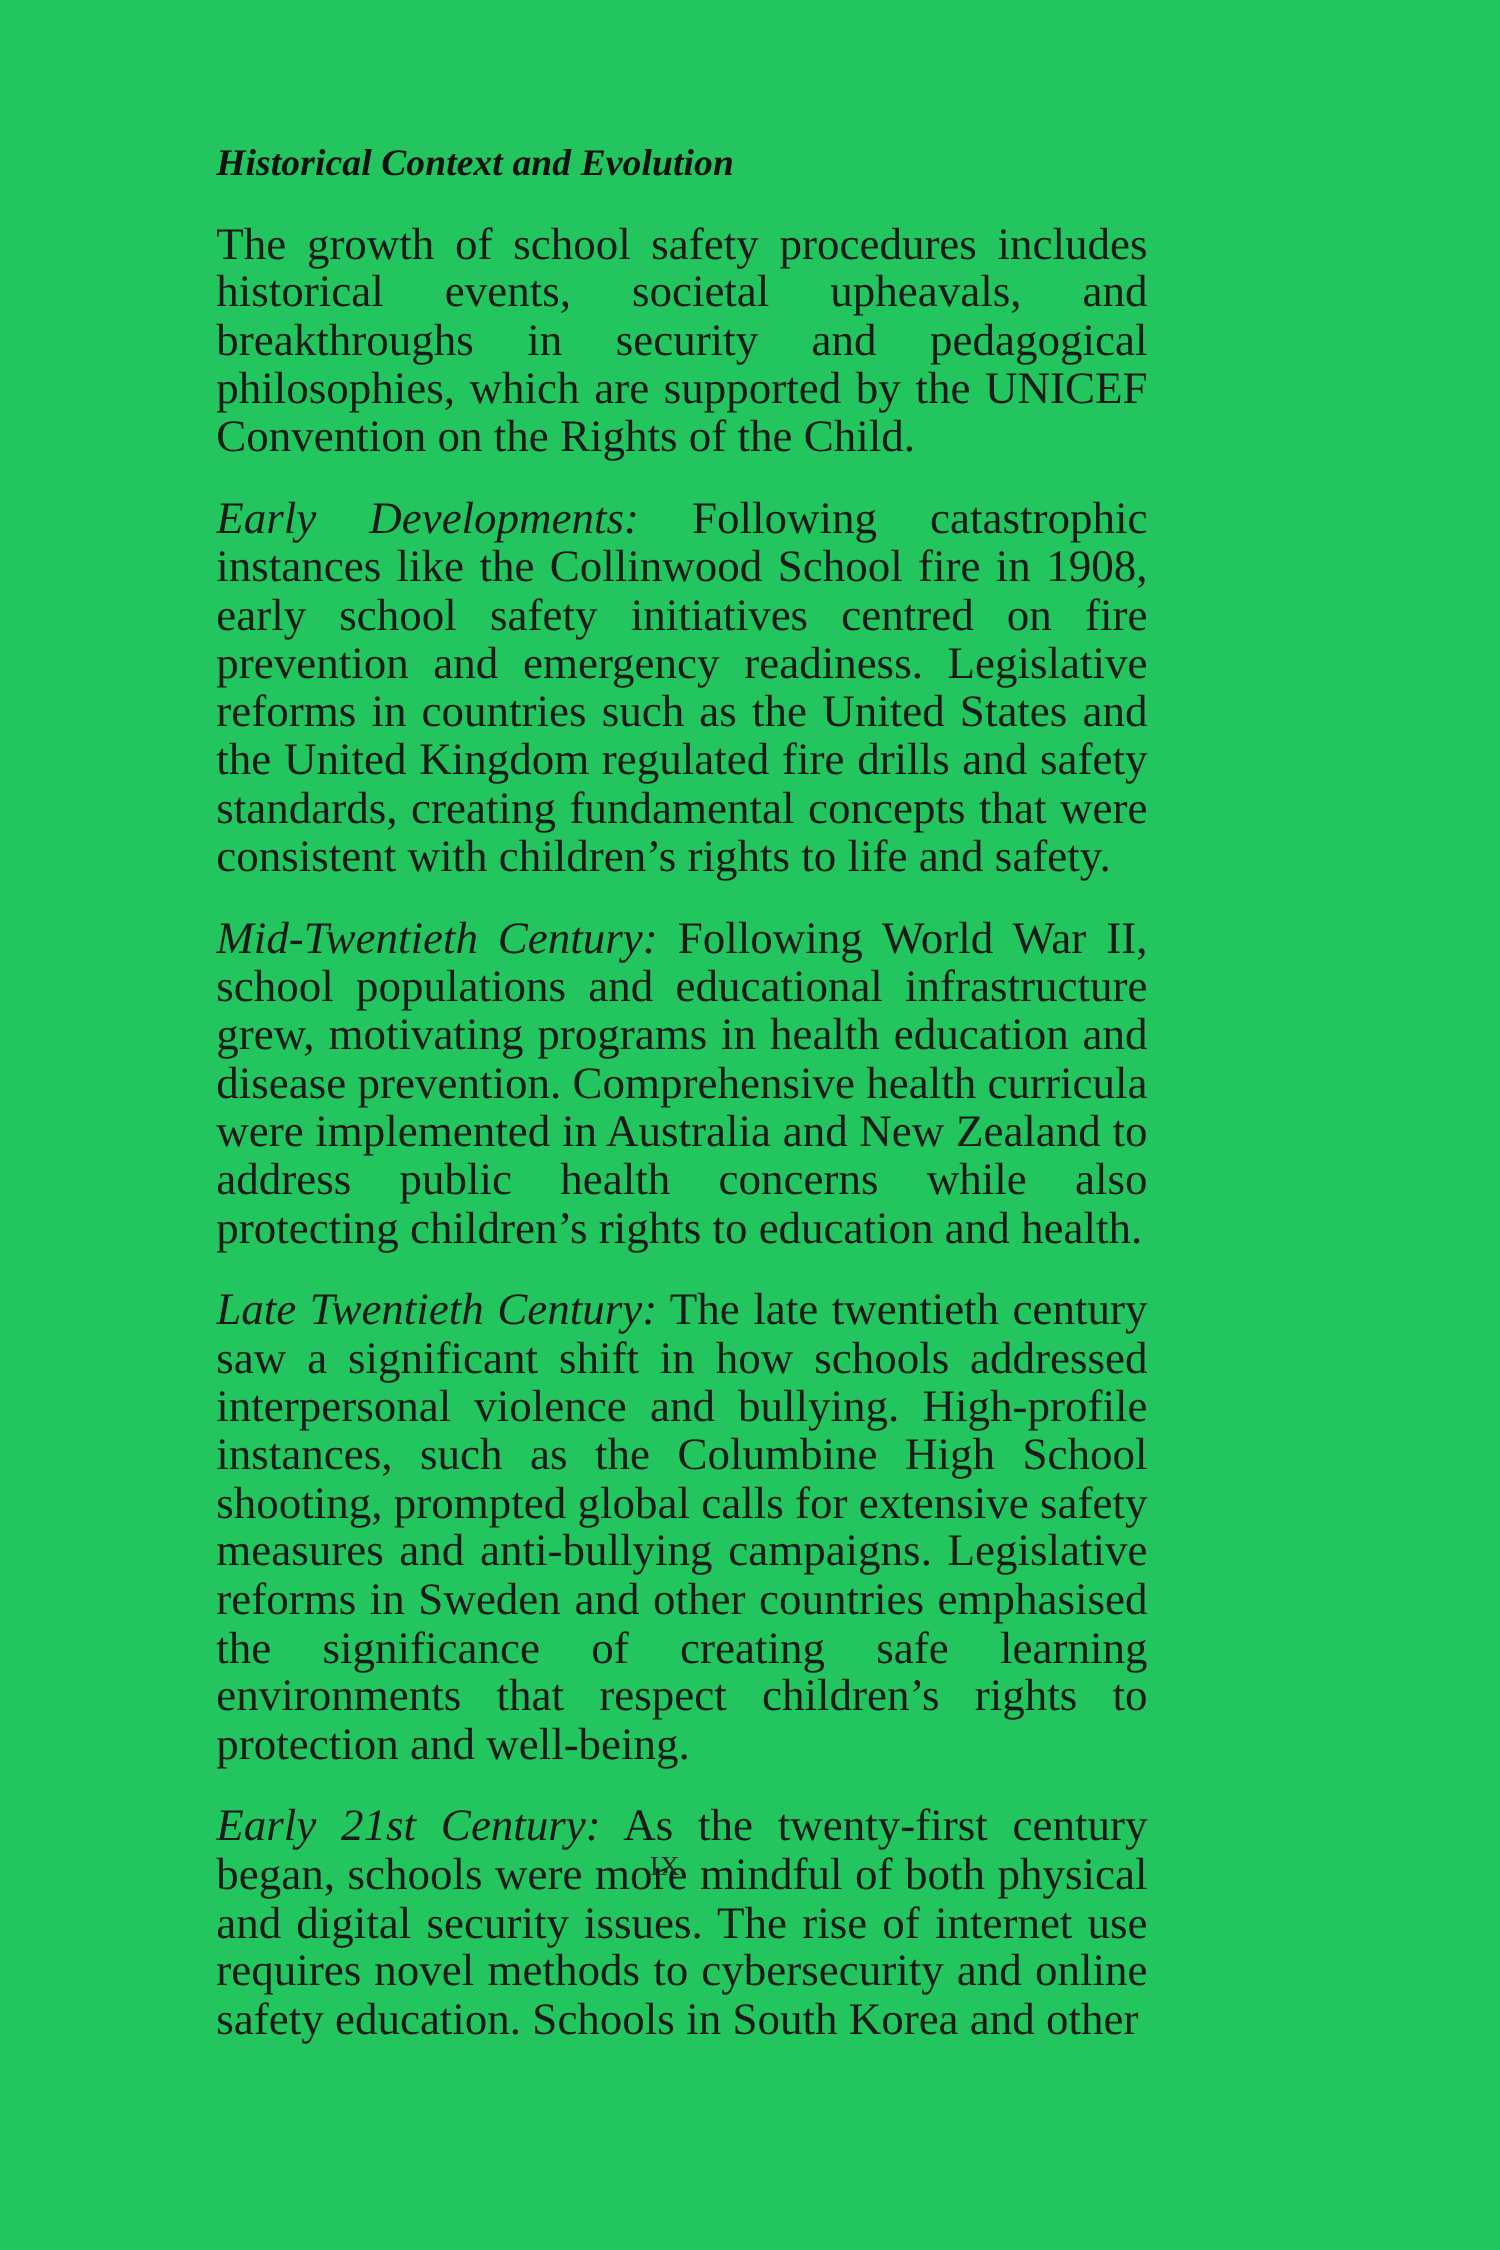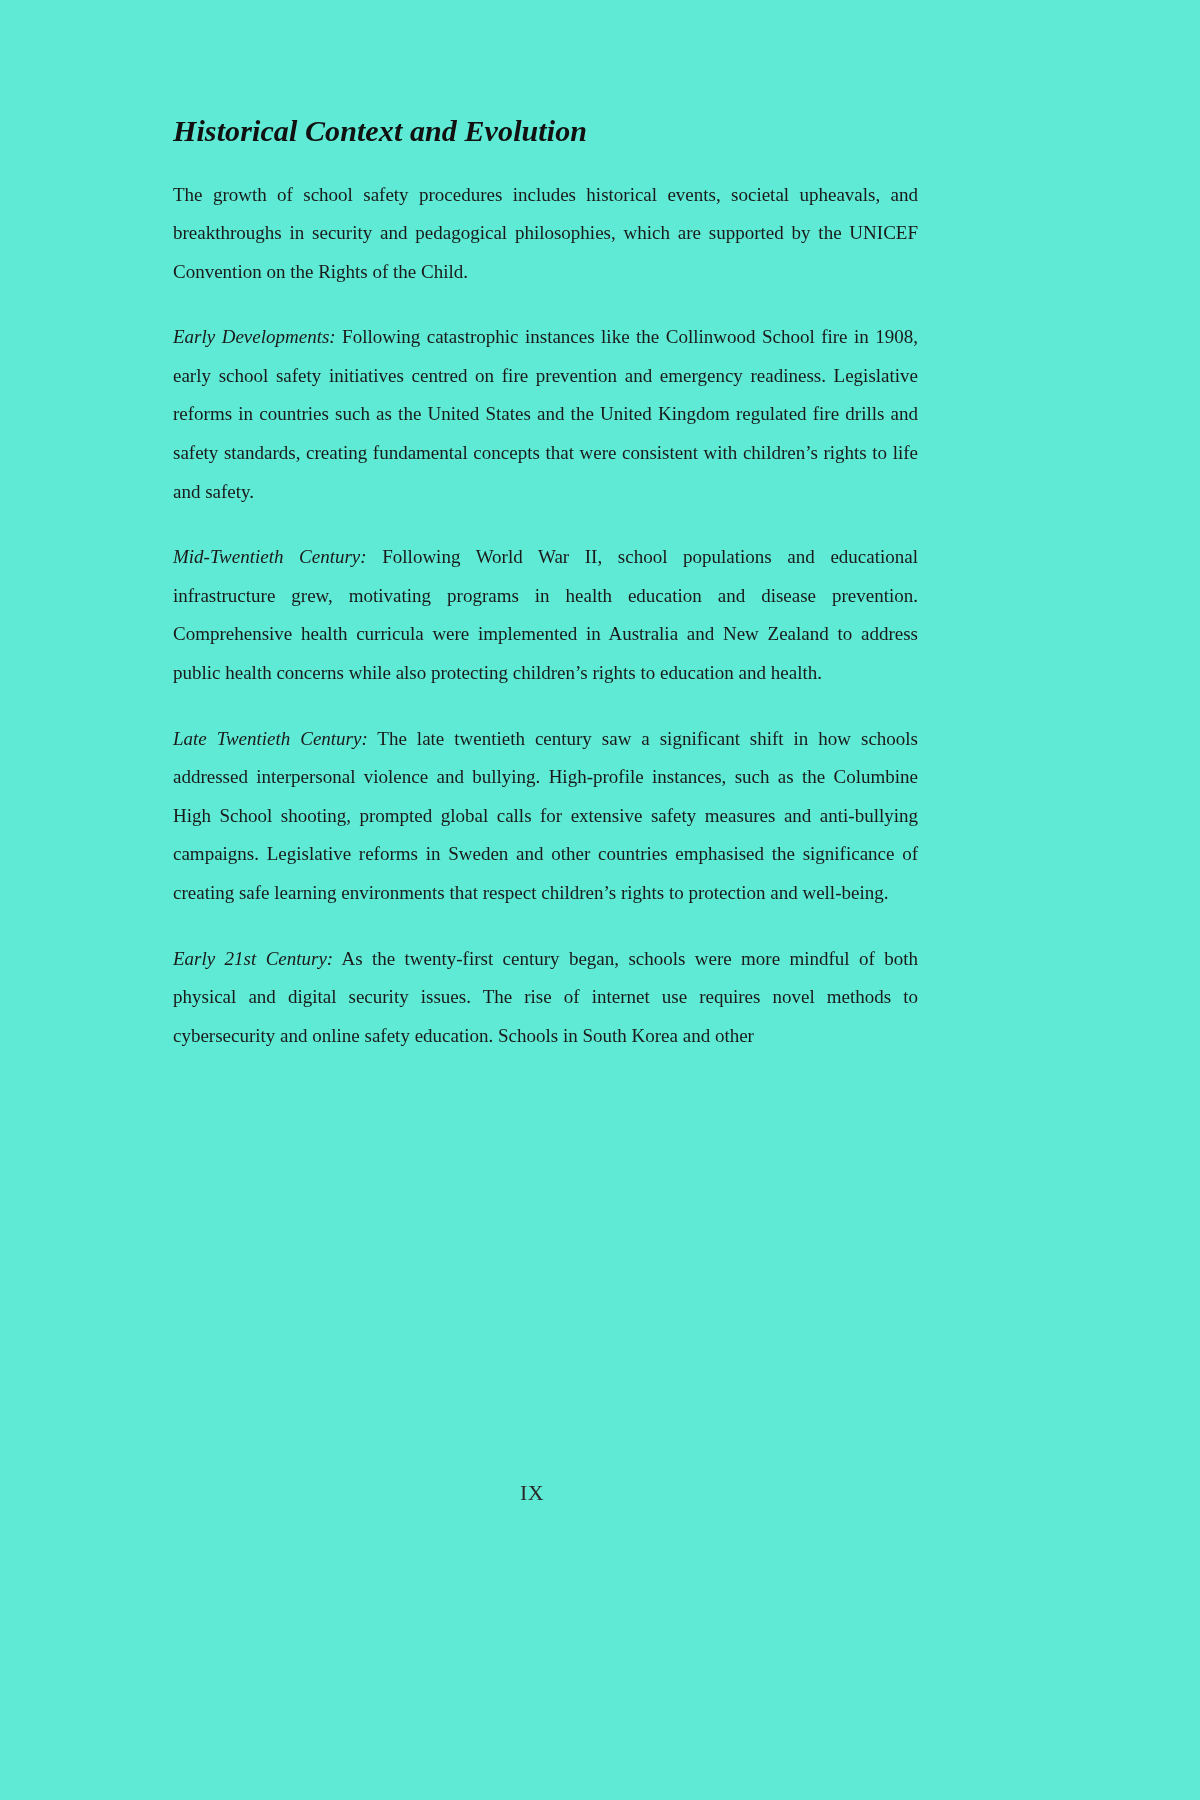--- a/index.html
+++ b/index.html
@@ -15,39 +15,39 @@
     font-family: "Liberation Serif", "DejaVu Serif", serif;
     color: #1a1a1a;
     overflow: hidden;
   }
   .page {
     position: absolute;
     left: 0;
     top: 0;
     width: 1200px;
     height: 1800px;
-    background: #5eead4;
+    background: #22c55e;
   }
   .text-column {
     position: absolute;
     left: 173px;
     top: 112px;
     width: 745px;
   }
   .section-heading {
     font-size: 30px;
     font-weight: bold;
     font-style: italic;
     line-height: 1.25;
     margin: 0 0 26px 0;
     letter-spacing: 0.1px;
     color: #111111;
   }
   .body-paragraph {
-    font-size: 19px;
+    font-size: 36px;
     line-height: 38.6px;
     text-align: justify;
     text-justify: inter-word;
     margin: 0 0 27px 0;
     color: #1a1a1a;
     hyphens: none;
   }
   .body-paragraph:last-of-type {
     margin-bottom: 16px;
   }

